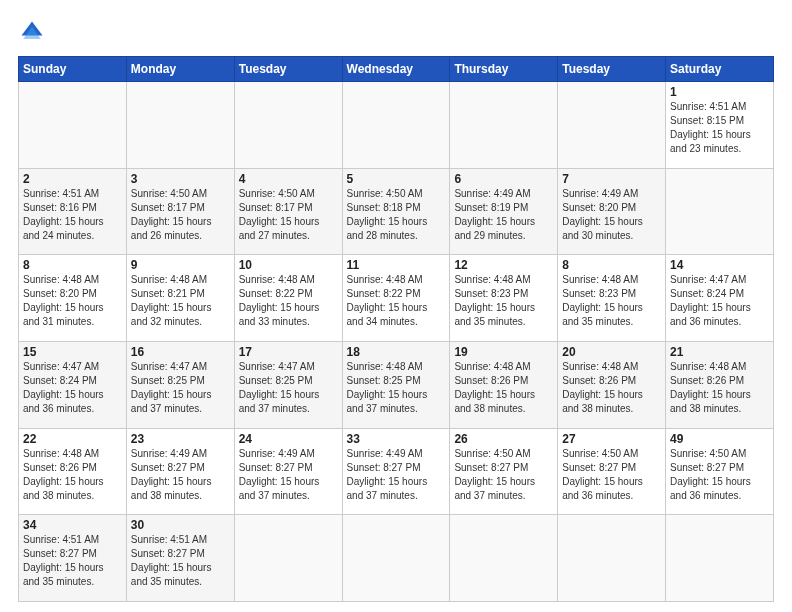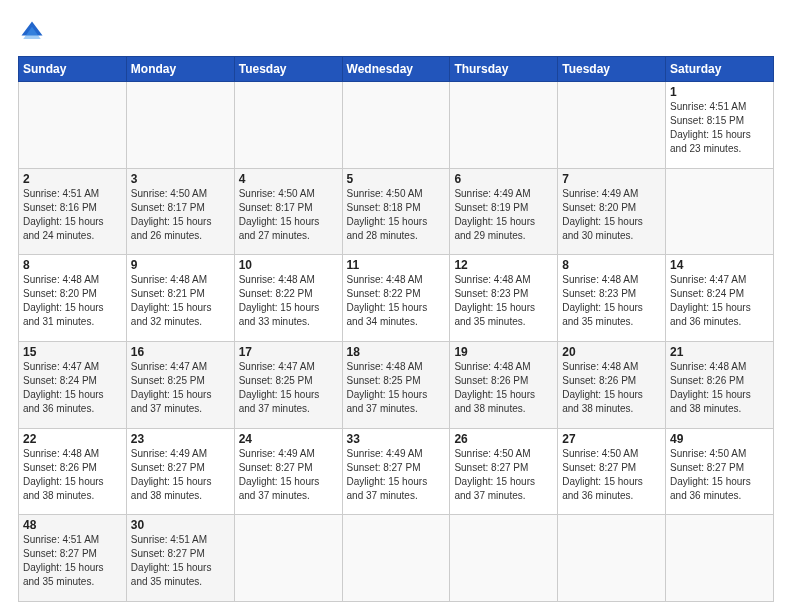--- a/index.html
+++ b/index.html
@@ -176,21 +176,21 @@
         <tr>
           <td><span class="day-num">22</span><span class="day-info">Sunrise: 4:48 AM<br>Sunset: 8:26 PM<br>Daylight: 15 hours and 38 minutes.</span></td>
           <td><span class="day-num">23</span><span class="day-info">Sunrise: 4:49 AM<br>Sunset: 8:27 PM<br>Daylight: 15 hours and 38 minutes.</span></td>
           <td><span class="day-num">24</span><span class="day-info">Sunrise: 4:49 AM<br>Sunset: 8:27 PM<br>Daylight: 15 hours and 37 minutes.</span></td>
           <td><span class="day-num">33</span><span class="day-info">Sunrise: 4:49 AM<br>Sunset: 8:27 PM<br>Daylight: 15 hours and 37 minutes.</span></td>
           <td><span class="day-num">26</span><span class="day-info">Sunrise: 4:50 AM<br>Sunset: 8:27 PM<br>Daylight: 15 hours and 37 minutes.</span></td>
           <td><span class="day-num">27</span><span class="day-info">Sunrise: 4:50 AM<br>Sunset: 8:27 PM<br>Daylight: 15 hours and 36 minutes.</span></td>
           <td><span class="day-num">49</span><span class="day-info">Sunrise: 4:50 AM<br>Sunset: 8:27 PM<br>Daylight: 15 hours and 36 minutes.</span></td>
         </tr>
         <tr>
-          <td><span class="day-num">48</span><span class="day-info">Sunrise: 4:51 AM<br>Sunset: 8:27 PM<br>Daylight: 15 hours and 35 minutes.</span></td>
+          <td><span class="day-num">34</span><span class="day-info">Sunrise: 4:51 AM<br>Sunset: 8:27 PM<br>Daylight: 15 hours and 35 minutes.</span></td>
           <td><span class="day-num">30</span><span class="day-info">Sunrise: 4:51 AM<br>Sunset: 8:27 PM<br>Daylight: 15 hours and 35 minutes.</span></td>
           <td class="empty-cell"></td>
           <td class="empty-cell"></td>
           <td class="empty-cell"></td>
           <td class="empty-cell"></td>
           <td class="empty-cell"></td>
         </tr>
       </tbody>
   </table>
 </div>

